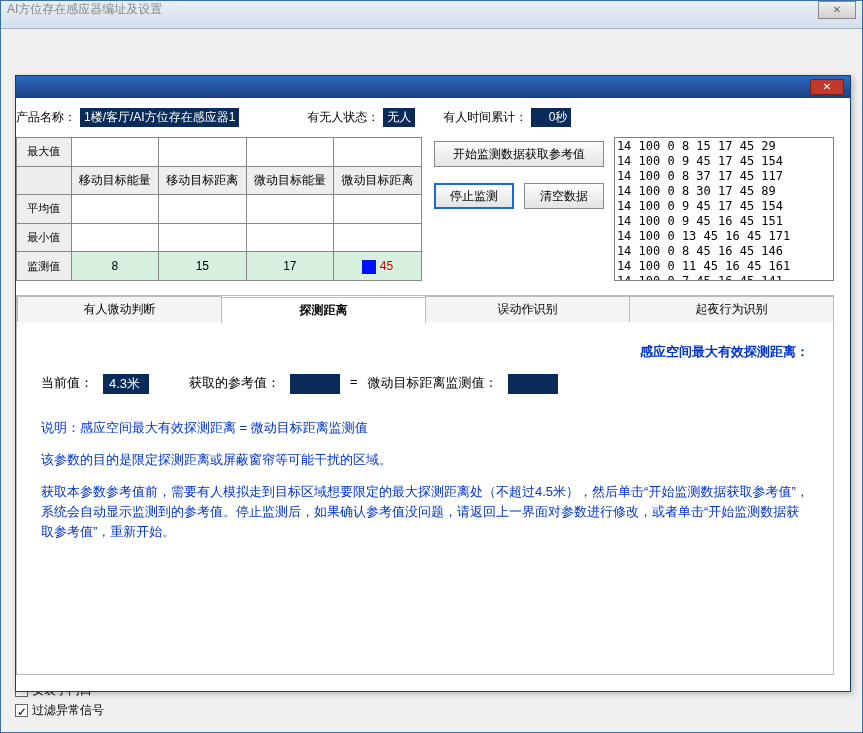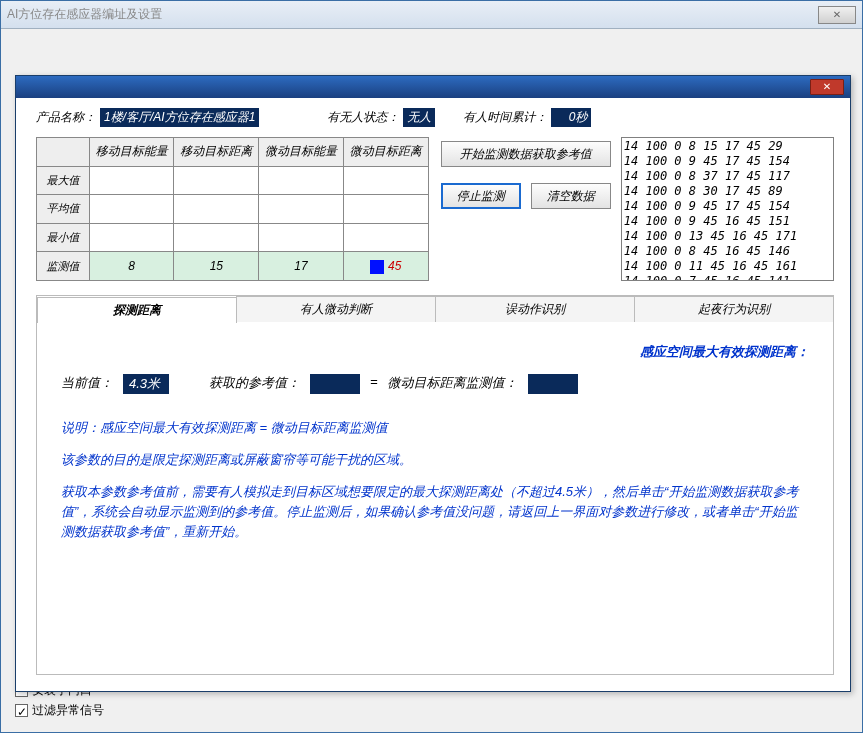--- a/index.html
+++ b/index.html
@@ -1,24 +1,24 @@
 <!DOCTYPE html>
 <html><head>
 <meta charset="utf-8">
 <style>
 * { box-sizing: border-box; font-family: "Microsoft YaHei", SimSun, sans-serif; }
 body { margin: 0; background: #fff; font-size: 12px; color: #000; }
 .outer-window { width: 863px; height: 733px; border: 1px solid #3a6ea5; background: #f0f0f0; position: relative; }
-.title-bar { height: 28px; background: linear-gradient(#e8eef6,#d4e0ee); border-bottom: 1px solid #a0b0c0; display: flex; align-items: center; padding: 0 6px; color: #888; }
+.title-bar { height: 28px; background: linear-gradient(#e8eef6,#d4e0ee); border-bottom: 1px solid #a0b0c0; display: flex; padding: 0 6px; color: #888; }
 .title-bar .close { margin-left: auto; width: 38px; height: 18px; border: 1px solid #888; background: linear-gradient(#f0f0f0,#d0d0d0); text-align: center; line-height: 15px; font-size: 10px; color: #666; }
 .outer-body { padding: 10px 8px 8px 8px; position: relative; height: calc(100% - 28px); }
 .inner-window { position: absolute; left: 14px; top: 46px; width: 836px; border: 1px solid #1a3e6a; background: #fff; box-shadow: 2px 2px 6px rgba(0,0,0,.25); }
 .inner-title { height: 22px; background: linear-gradient(#2d6bc0,#1a4080); color: #fff; display: flex; align-items: center; padding: 0 6px; font-size: 12px; }
 .inner-title .close { margin-left: auto; width: 34px; height: 16px; background: #c0392b; border: 1px solid #7a1f15; color: #fff; text-align: center; line-height: 13px; font-size: 10px; border-radius: 1px; }
-.inner-body { padding: 10px 16px 16px 20px; font-style: italic; }
+.inner-body { padding: 10px 16px 16px 0; }
 .row1 { display: flex; align-items: center; gap: 4px; margin-bottom: 10px; }
 .label { font-size: 12px; }
 .hl { background: #0a2a5a; color: #fff; padding: 1px 4px; }
 .hl-red { color: #c00; }
 .row1 .pad { width: 60px; }
 .middle { display: flex; gap: 8px; }
 .grid { border-collapse: collapse; }
 .grid th, .grid td { border: 1px solid #888; font-size: 12px; text-align: center; height: 24px; background: #fff; }
 .grid th { background: #eee; font-weight: normal; }
 .grid .rh { background: #eee; width: 56px; font-size: 11px; }
@@ -109,33 +109,33 @@
           <span class="hl">无人</span>
           <span style="width:20px"></span>
           <span class="label">有人时间累计：</span>
           <span class="hl" style="min-width:40px;text-align:right">0秒</span>
         </div>
 
         <div class="middle">
           <table class="grid">
             <tbody>
                 <tr>
+                  <th class="rh">最大值</th>
+                  <td></td>
+                  <td></td>
+                  <td></td>
+                  <td></td>
+                </tr>
+            <tr>
               <th class="rh"></th>
               <th>移动目标能量</th>
               <th>移动目标距离</th>
               <th>微动目标能量</th>
               <th>微动目标距离</th>
             </tr>
-            <tr>
-                  <th class="rh">最大值</th>
-                  <td></td>
-                  <td></td>
-                  <td></td>
-                  <td></td>
-                </tr>
             <tr>
                   <th class="rh">平均值</th>
                   <td></td>
                   <td></td>
                   <td></td>
                   <td></td>
                 </tr>
             <tr>
                   <th class="rh">最小值</th>
                   <td></td>
@@ -170,22 +170,22 @@
 14 100 0 13 45 16 45 171
 14 100 0 8 45 16 45 146
 14 100 0 11 45 16 45 161
 14 100 0 7 45 16 45 141
 14 100 0 10 37 16 45 124
 14 100 0 9 37 16 45 119</div>
         </div>
 
         <div class="tabs">
           <div class="tab-strip">
+            <div class="tab">有人微动判断</div>
             <div class="tab active">探测距离</div>
-            <div class="tab">有人微动判断</div>
             <div class="tab">误动作识别</div>
             <div class="tab">起夜行为识别</div>
           </div>
           <div class="tab-body">
             <p class="blue-bold">感应空间最大有效探测距离：</p>
             <div class="line2">
               <span>当前值：</span>
               <span class="valbox">4.3米</span>
               <span style="width:20px"></span>
               <span>获取的参考值：</span>

